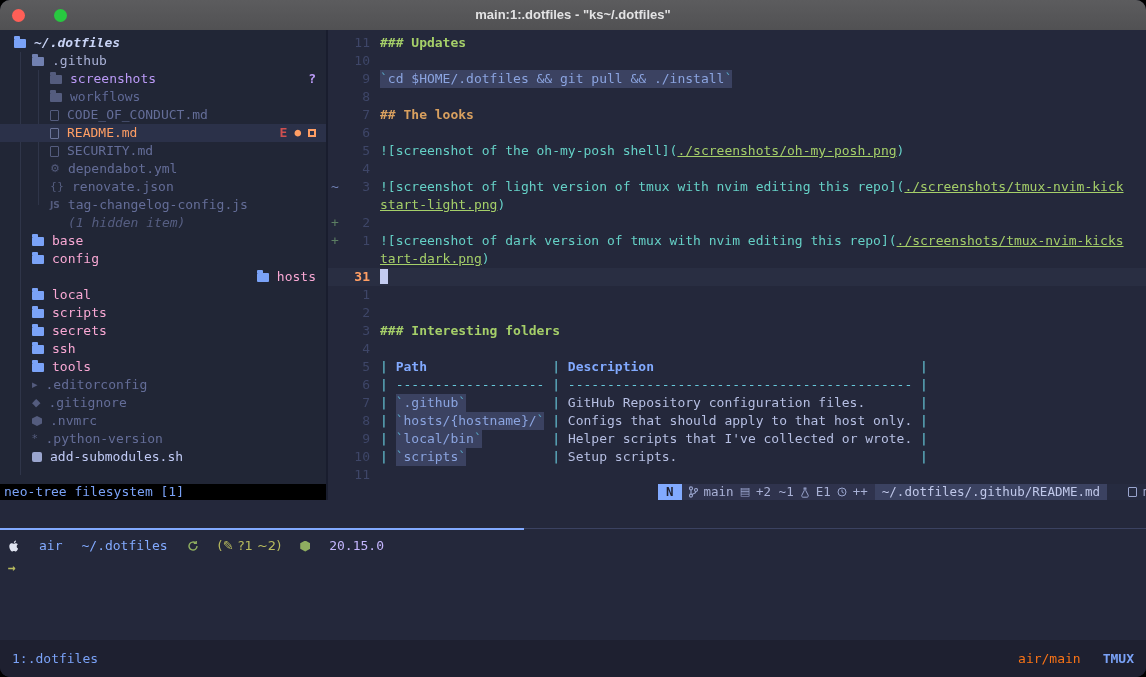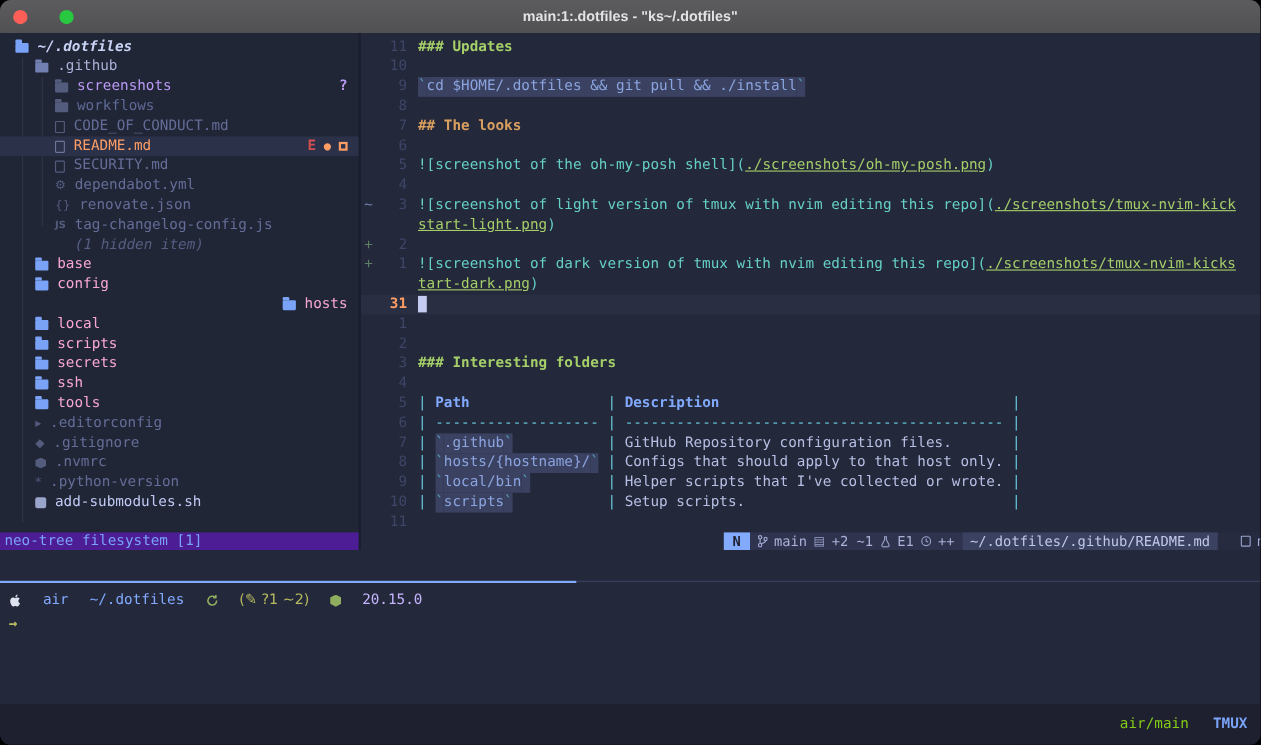--- a/index.html
+++ b/index.html
@@ -42,21 +42,21 @@
   .v-folder{color:#f9a8d4;}
   .v-normal{color:#c0caf5;}
   .v-hidden-note{color:#565e82;font-style:italic;}
   .v-selected{color:#ff9e64;background:#2b3149;}
   .badges{margin-left:auto;display:flex;align-items:center;gap:7px;}
   .b-q{color:#bb9af7;font-weight:bold;}
   .b-err{color:#d05050;font-weight:bold;}
   .b-dot{color:#ff9e64;font-size:11px;}
   .b-sq{width:8px;height:8px;border:2px solid #ff9e64;box-sizing:border-box;}
   .guide{position:absolute;background:#2f3549;width:1px;}
-  .neo-status{position:absolute;left:0;right:0;bottom:0;height:16px;background:#4c1d95;
+  .neo-status{position:absolute;left:0;right:0;bottom:0;height:16px;background:#000000;
               color:#7aa2f7;font:13px/16px "DejaVu Sans Mono",monospace;padding-left:4px;}
   
   .ed-line{height:18px;display:flex;white-space:pre;font:13px/18px "DejaVu Sans Mono",monospace;color:#c8d3f5;}
   .ed-line.cur{background:#292e42;}
   .sign{width:14px;text-align:center;flex:none;}
   .num{width:28px;text-align:right;color:#3e4668;margin-right:10px;flex:none;}
   .cur .num{color:#ff9e64;font-weight:bold;}
   .s-h2{color:#d9a05f;font-weight:bold;}
   .s-h3{color:#a5cf69;font-weight:bold;}
   .s-alt{color:#65d0c6;}
@@ -89,21 +89,21 @@
   .p-git{color:#b8bb5e;font-family:"DejaVu Sans","DejaVu Sans Mono",monospace;}
   .p-node{color:#c4b5fd;}
   .arrow{position:absolute;top:58px;left:8px;font:bold 13px/20px "DejaVu Sans Mono",monospace;color:#b8bb5e;}
   .hexnode{width:10px;height:11px;background:#8fae60;display:inline-block;
            clip-path:polygon(50% 0,100% 25%,100% 75%,50% 100%,0 75%,0 25%);}
   
   .tmuxbar{position:absolute;bottom:0;left:0;right:0;height:37px;background:#1e2030;
            display:flex;align-items:center;font:13px/37px "DejaVu Sans Mono",monospace;padding:0 12px;box-sizing:border-box;}
   .tm-session{color:#7aa2f7;}
   .tm-right{margin-left:auto;display:flex;gap:22px;}
-  .tm-host{color:#84cc16;}
+  .tm-host{color:#f97316;}
   .tm-label{color:#7aa2f7;font-weight:bold;}
 </style>
 </head>
 <body>
 
 <div class="window">
 
   <div class="titlebar">
     <div class="lights">
       <span class="light red"></span>
@@ -302,19 +302,20 @@
         <path d="M9.2 1v2.4H6.8" fill="none" stroke="#8fae60" stroke-width="1.4"></path>
       </svg>
       <span class="p-git">(✎ ?1 ~2)</span>
       <span class="hexnode"></span>
       <span class="p-node">20.15.0</span>
     </div>
     <div class="arrow">→</div>
   </div>
 
   <div class="tmuxbar">
+    <span class="tm-session">1:.dotfiles</span>
     <span class="tm-right">
       <span class="tm-host">air/main</span>
       <span class="tm-label">TMUX</span>
     </span>
   </div>
 
 </div>
 
 </body></html>

